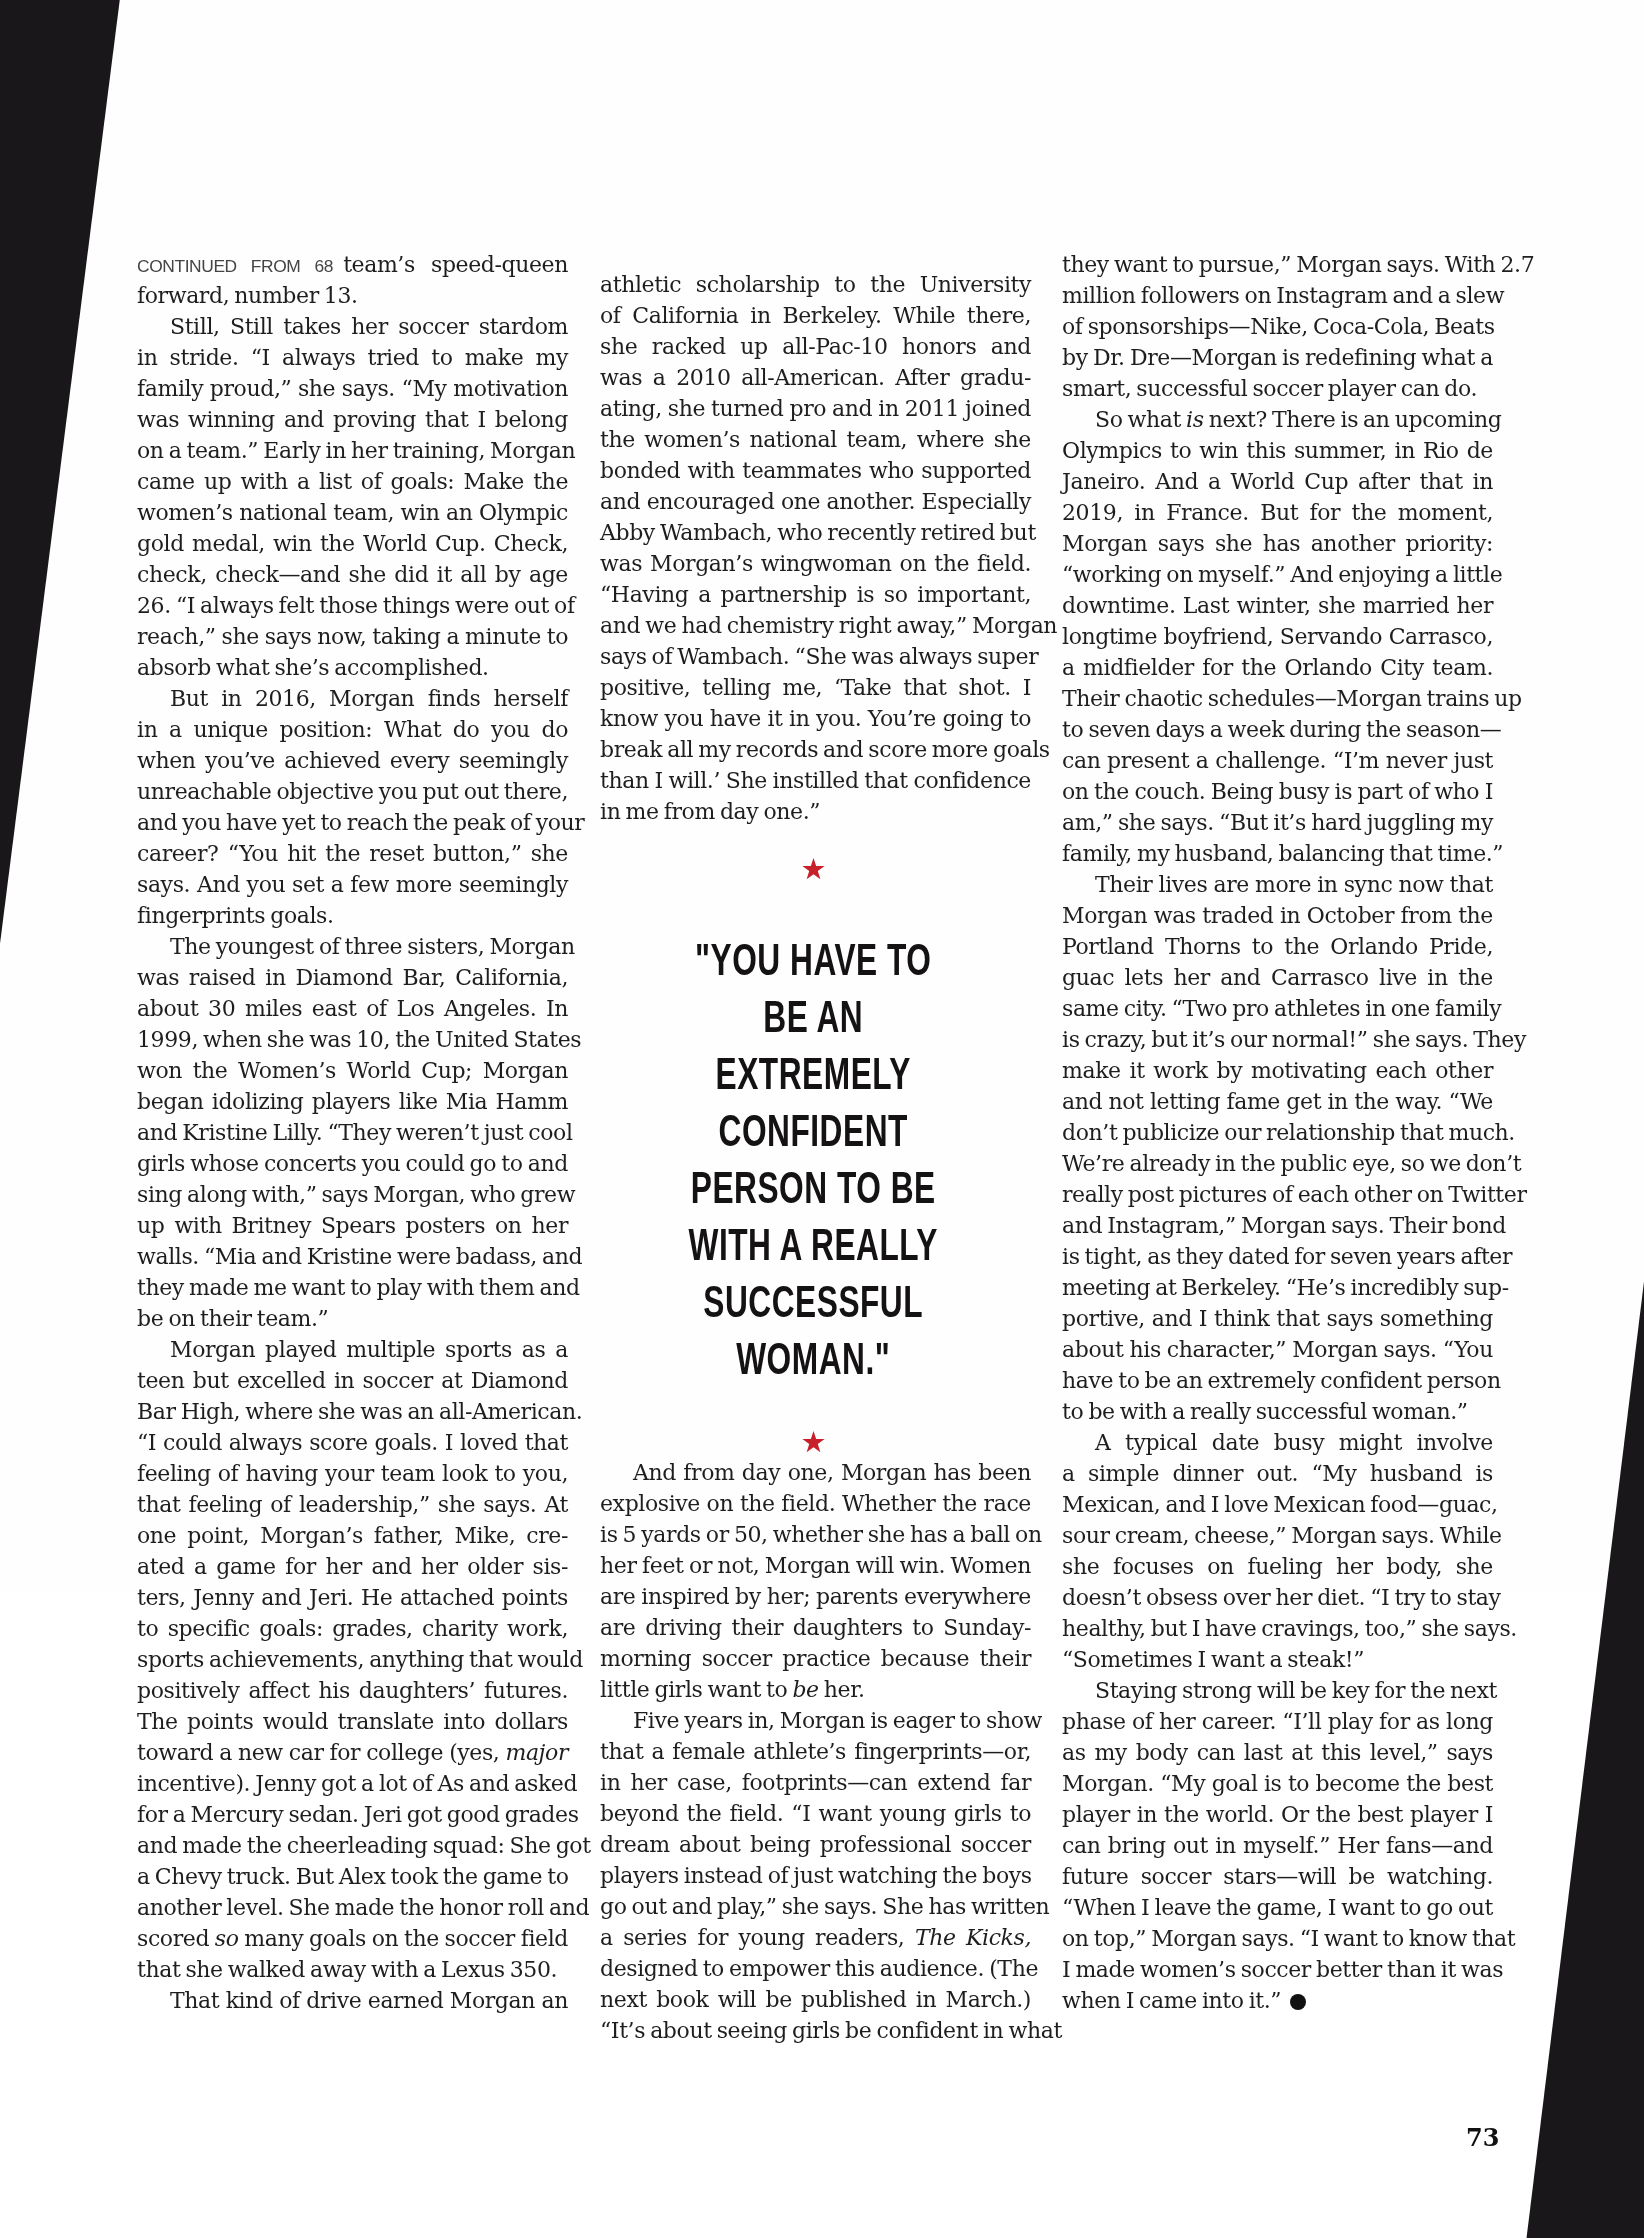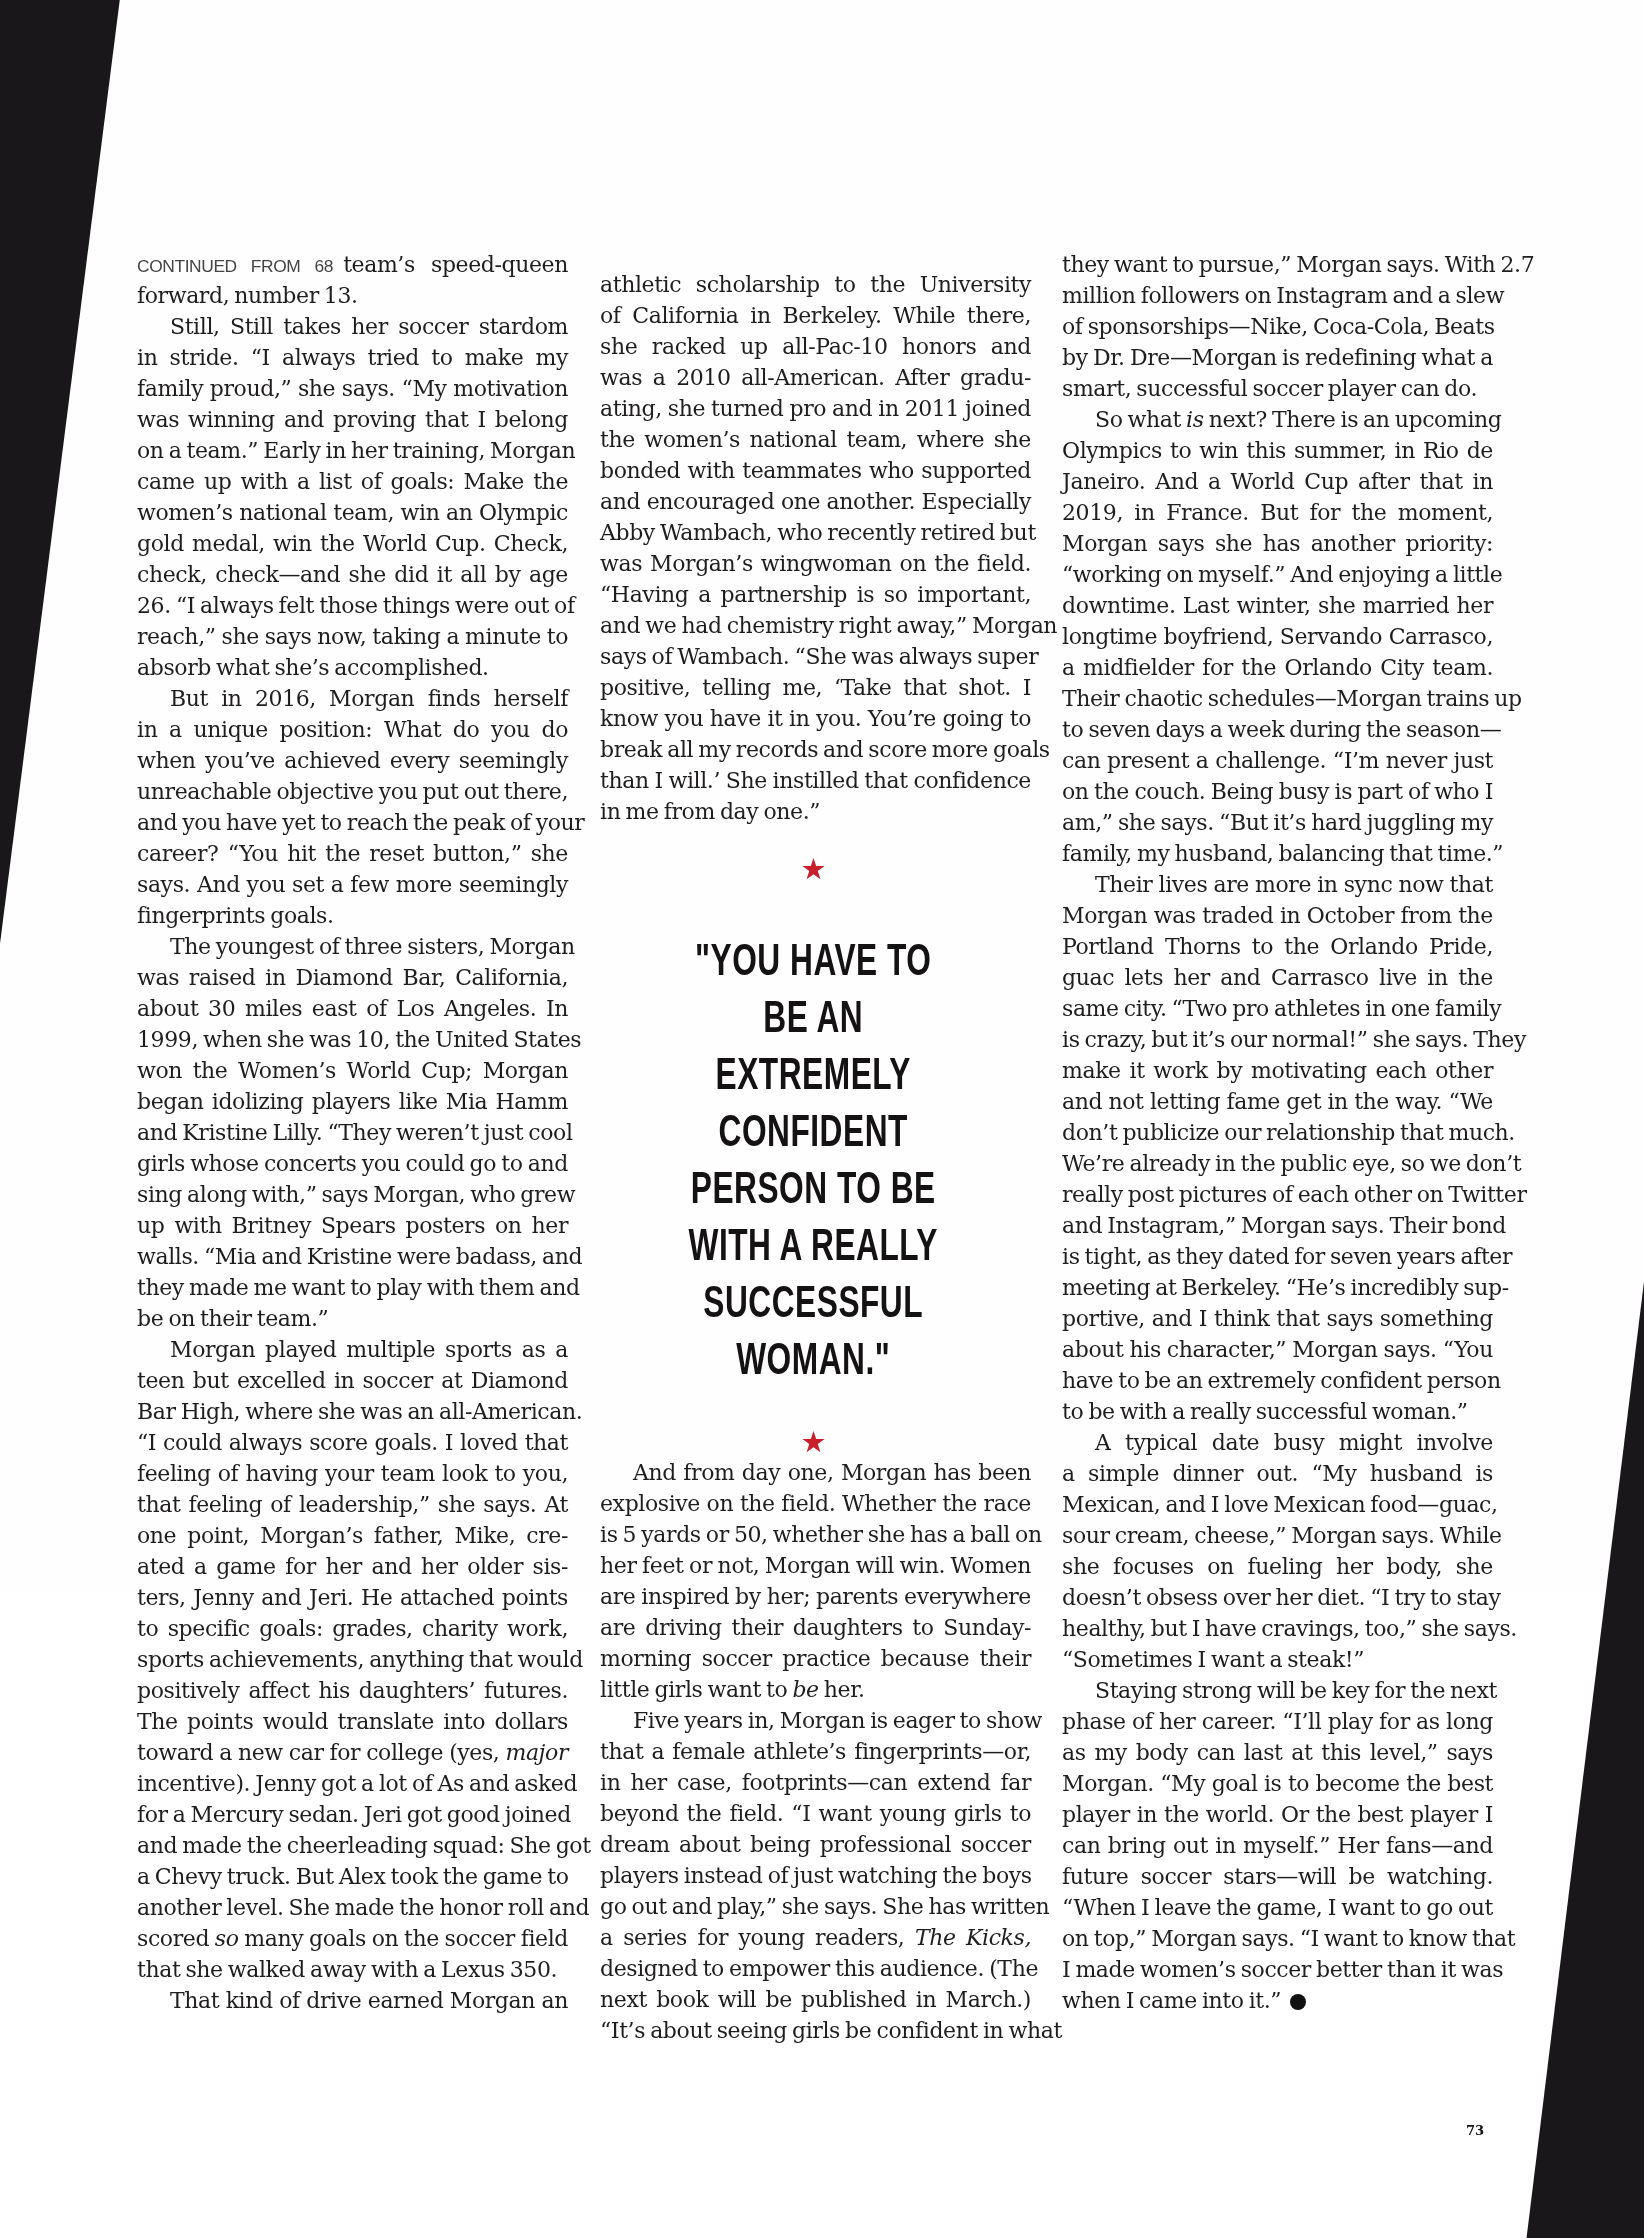--- a/index.html
+++ b/index.html
@@ -13,21 +13,21 @@
   .line { display: block; height: 31px; line-height: 31px; white-space: nowrap; text-align: justify; text-align-last: justify; letter-spacing: -0.4px; word-spacing: -1.5px; overflow: visible; }
   .line.last { text-align-last: left; }
   .line.indent { padding-left: 33px; }
   .kicker { font-family: "Liberation Sans", sans-serif; font-size: 17.4px; color: #444; letter-spacing: -0.4px; margin-right: 10.2px; }
   em { font-style: italic; }
   .pull { position: absolute; left: 624px; width: 377px; top: 842px; text-align: center; }
   .star { color: #c8202a; font-size: 29px; line-height: 29px; display: block; font-family: "DejaVu Sans", sans-serif; }
   .pull-text { font-family: "Liberation Sans", sans-serif; font-weight: bold; font-size: 44px; line-height: 57px; color: #141213; transform: scaleX(0.72); transform-origin: center; letter-spacing: 0.7px; margin: 16px 0 10.2px 0; }
   .pull-line { display: block; white-space: nowrap; }
   .endmark { display: inline-block; width: 16px; height: 16px; background: #111; border-radius: 50%; margin-left: 8.7px; vertical-align: -1.5px; }
-  .pagenum { position: absolute; left: 1466px; top: 2123px; font-family: "DejaVu Serif", serif; font-weight: bold; font-size: 13px; color: #111; }
+  .pagenum { position: absolute; left: 1466px; top: 2123px; font-family: "DejaVu Serif", serif; font-weight: bold; font-size: 24px; color: #111; }
 </style>
 </head>
 <body>
 
 <div class="page">
   <svg class="wedge" viewBox="0 0 2265 3084" preserveAspectRatio="none">
     <polygon points="0,0 165,0 0,1300" fill="#1a171b"></polygon>
     <polygon points="2265,1765 2265,3084 2103,3084" fill="#1a171b"></polygon>
   </svg>
 
@@ -75,21 +75,21 @@
       <span class="line"><span>that feeling of leadership,” she says. At</span></span>
       <span class="line"><span>one point, Morgan’s father, Mike, cre-</span></span>
       <span class="line"><span>ated a game for her and her older sis-</span></span>
       <span class="line"><span>ters, Jenny and Jeri. He attached points</span></span>
       <span class="line"><span>to specific goals: grades, charity work,</span></span>
       <span class="line"><span>sports achievements, anything that would</span></span>
       <span class="line"><span>positively affect his daughters’ futures.</span></span>
       <span class="line"><span>The points would translate into dollars</span></span>
       <span class="line"><span>toward a new car for college (yes, </span><em>major</em></span>
       <span class="line"><span>incentive). Jenny got a lot of As and asked</span></span>
-      <span class="line"><span>for a Mercury sedan. Jeri got good joined</span></span>
+      <span class="line"><span>for a Mercury sedan. Jeri got good grades</span></span>
       <span class="line"><span>and made the cheerleading squad: She got</span></span>
       <span class="line"><span>a Chevy truck. But Alex took the game to</span></span>
       <span class="line"><span>another level. She made the honor roll and</span></span>
       <span class="line"><span>scored </span><em>so</em><span> many goals on the soccer field</span></span>
       <span class="line last"><span>that she walked away with a Lexus 350.</span></span>
       <span class="line indent"><span>That kind of drive earned Morgan an</span></span>
     </div>
   <div class="col col2" id="col2">
     <div id="col2-top">
         <span class="line"><span>athletic scholarship to the University</span></span>

